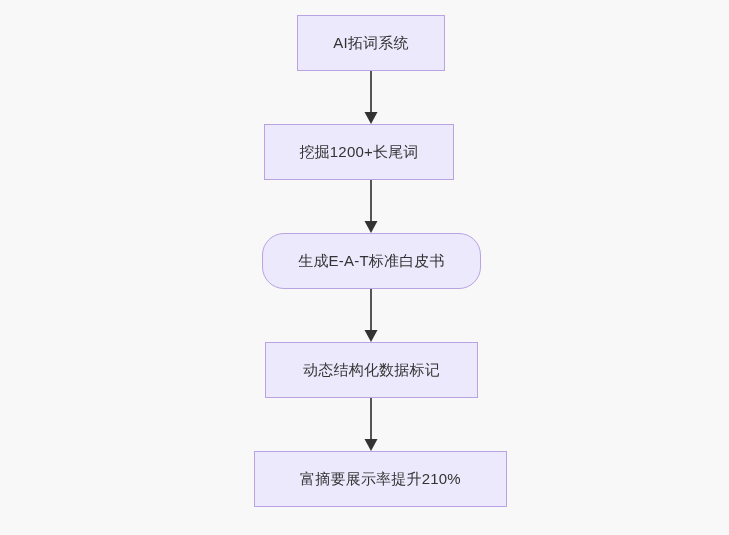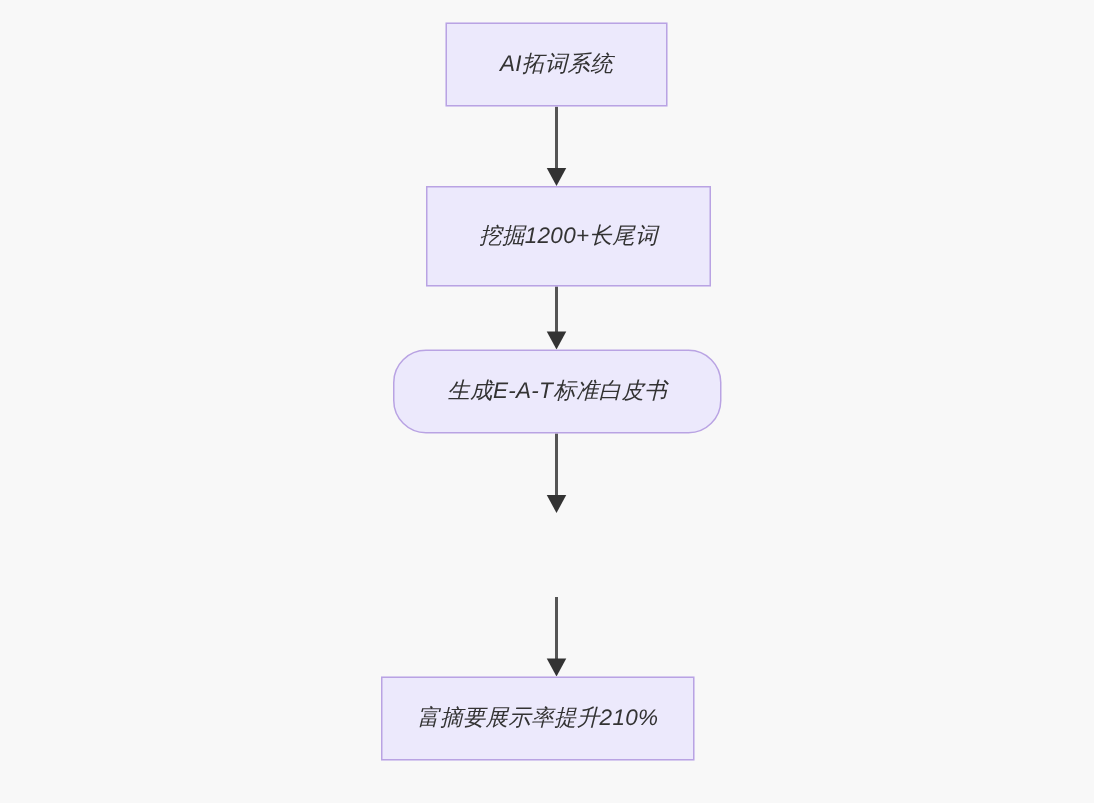--- a/index.html
+++ b/index.html
@@ -25,21 +25,20 @@
     background: #ece9fc;
     border: 1.6px solid #b9a3e3;
     display: flex;
     align-items: center;
     justify-content: center;
     color: #333333;
     font-size: 15px;
     line-height: 1.2;
     letter-spacing: 0.2px;
     white-space: nowrap;
-    font-style: italic;
   }
   .node-label {
     display: block;
     text-align: center;
   }
   .edge-svg {
     position: absolute;
     left: 0;
     top: 0;
     width: 729px;
@@ -78,26 +77,29 @@
     <g>
       <line class="edge-line" x1="371" y1="398" x2="371" y2="444"></line>
       <polygon class="edge-head" points="371,451 364.5,439 377.5,439"></polygon>
     </g>
   </svg>
 
   <div class="node" id="n1" style="left:297px; top:15px; width:148px; height:56px;">
     <span class="node-label">AI拓词系统</span>
   </div>
 
-  <div class="node" id="n2" style="left:284px; top:124px; width:190px; height:67px;">
+  <div class="node" id="n2" style="left:264px; top:124px; width:190px; height:56px;">
     <span class="node-label">挖掘1200+长尾词</span>
   </div>
 
   <div class="node" id="n3" style="left:262px; top:233px; width:219px; height:56px;border-radius:22px;">
     <span class="node-label">生成E-A-T标准白皮书</span>
   </div>
 
+  <div class="node" id="n4" style="left:265px; top:342px; width:213px; height:56px;">
+    <span class="node-label">动态结构化数据标记</span>
+  </div>
 
-  <div class="node" id="n5" style="left:254px; top:451px; width:209px; height:56px;align-items:center;">
+  <div class="node" id="n5" style="left:254px; top:451px; width:253px; height:56px;align-items:center;">
     <span class="node-label">富摘要展示率提升210%</span>
   </div>
 
 </div>
 
 </body></html>

